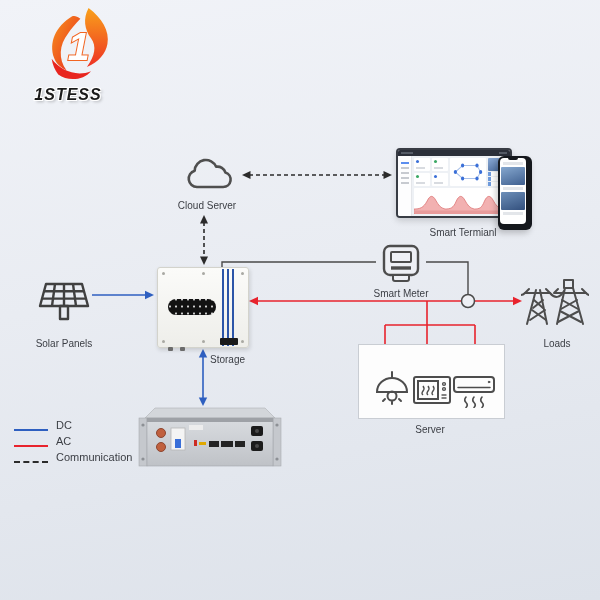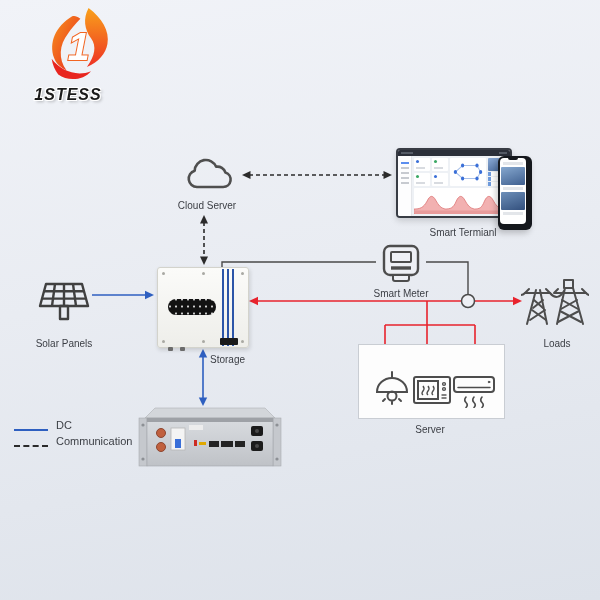--- a/index.html
+++ b/index.html
@@ -339,19 +339,23 @@
       <circle cx="12" cy="59" r="1.6" fill="#8d9095"></circle>
     <circle cx="146" cy="25" r="1.6" fill="#8d9095"></circle>
       <circle cx="146" cy="59" r="1.6" fill="#8d9095"></circle>
   </svg>
 
   <div id="legend" class="abs">
     <div class="legend-row" id="leg-dc">
       <i class="legend-line"></i>
       <span>DC</span>
     </div>
+    <div class="legend-row" id="leg-ac">
+      <i class="legend-line"></i>
+      <span>AC</span>
+    </div>
     <div class="legend-row" id="leg-comm">
       <i class="legend-line"></i>
       <span>Communication</span>
     </div>
   </div>
 
 </div>
 
 </body></html>

